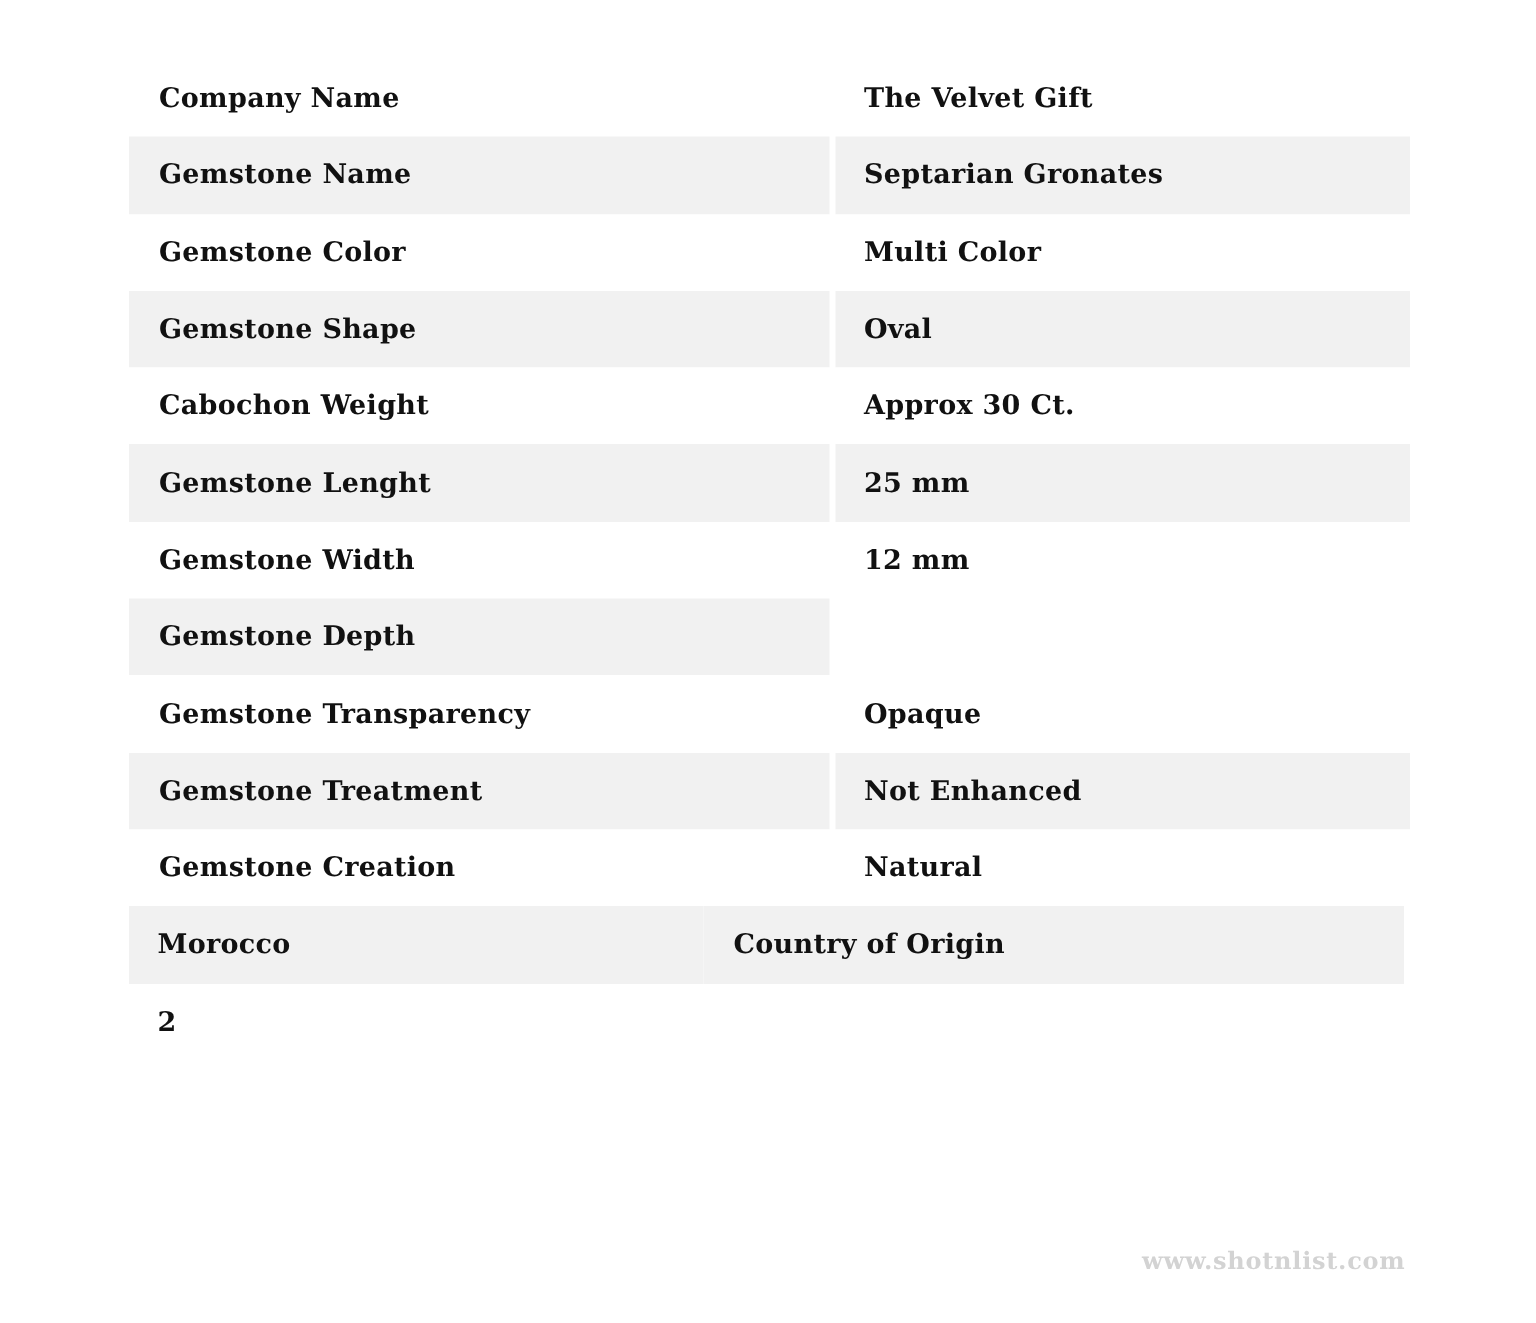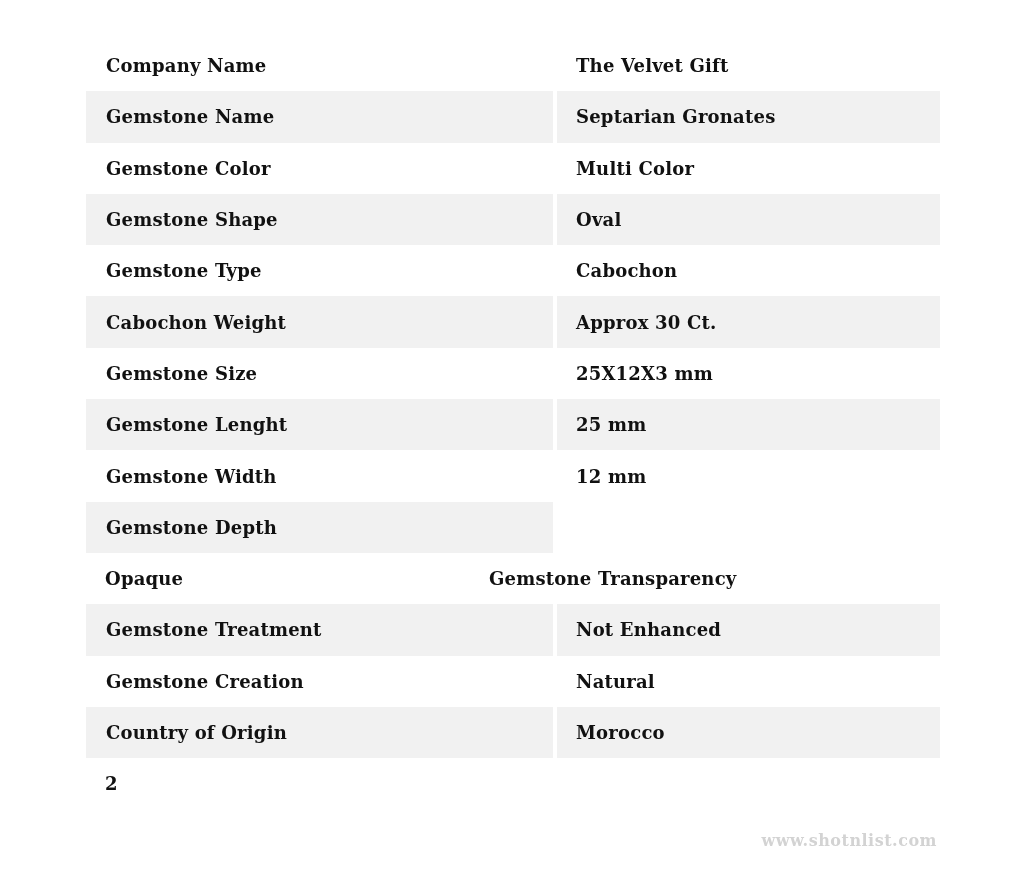--- a/index.html
+++ b/index.html
@@ -73,67 +73,59 @@
   <div class="row">
     <div class="cell label" style="color: rgb(17, 17, 17);">Gemstone Color</div>
     <div class="cell value" style="color: rgb(17, 17, 17);">Multi Color</div>
   </div>
 
   <div class="row">
     <div class="cell label" style="color: rgb(17, 17, 17);">Gemstone Shape</div>
     <div class="cell value" style="color: rgb(17, 17, 17);">Oval</div>
   </div>
 
-  <div class="row">
-    <div class="cell label" style="color: rgb(17, 17, 17);">Gemstone Type</div>
-    <div class="cell value" style="color: rgb(17, 17, 17);">Cabochon</div>
-  </div>
 
   <div class="row">
     <div class="cell label" style="color: rgb(17, 17, 17);">Cabochon Weight</div>
     <div class="cell value" style="color: rgb(17, 17, 17);">Approx 30 Ct.</div>
   </div>
 
-  <div class="row">
-    <div class="cell label" style="color: rgb(17, 17, 17);">Gemstone Size</div>
-    <div class="cell value" style="color: rgb(17, 17, 17);">25X12X3 mm</div>
-  </div>
 
   <div class="row">
     <div class="cell label" style="color: rgb(17, 17, 17);">Gemstone Lenght</div>
     <div class="cell value" style="color: rgb(17, 17, 17);">25 mm</div>
   </div>
 
   <div class="row">
     <div class="cell label" style="color: rgb(17, 17, 17);">Gemstone Width</div>
     <div class="cell value" style="color: rgb(17, 17, 17);">12 mm</div>
   </div>
 
   <div class="row">
     <div class="cell label" style="color: rgb(17, 17, 17);">Gemstone Depth</div>
   </div>
 
   <div class="row">
+    <div class="cell label" style="color: rgb(17, 17, 17);">Gemstone Transparency</div>
     <div class="cell value" style="color: rgb(17, 17, 17);">Opaque</div>
-    <div class="cell label" style="color: rgb(17, 17, 17);">Gemstone Transparency</div>
   </div>
 
   <div class="row">
     <div class="cell label" style="color: rgb(17, 17, 17);">Gemstone Treatment</div>
     <div class="cell value" style="color: rgb(17, 17, 17);">Not Enhanced</div>
   </div>
 
   <div class="row">
     <div class="cell label" style="color: rgb(17, 17, 17);">Gemstone Creation</div>
     <div class="cell value" style="color: rgb(17, 17, 17);">Natural</div>
   </div>
 
   <div class="row">
+    <div class="cell value" style="color: rgb(17, 17, 17);">Morocco</div>
     <div class="cell label" style="color: rgb(17, 17, 17);">Country of Origin</div>
-    <div class="cell value" style="color: rgb(17, 17, 17);">Morocco</div>
   </div>
 
   <div class="row">
     <div class="cell value" style="color: rgb(17, 17, 17);">2</div>
   </div>
 </div>
 
 <div class="watermark" style="color: rgb(211, 211, 211);">www.shotnlist.com</div>
 
 </body></html>

